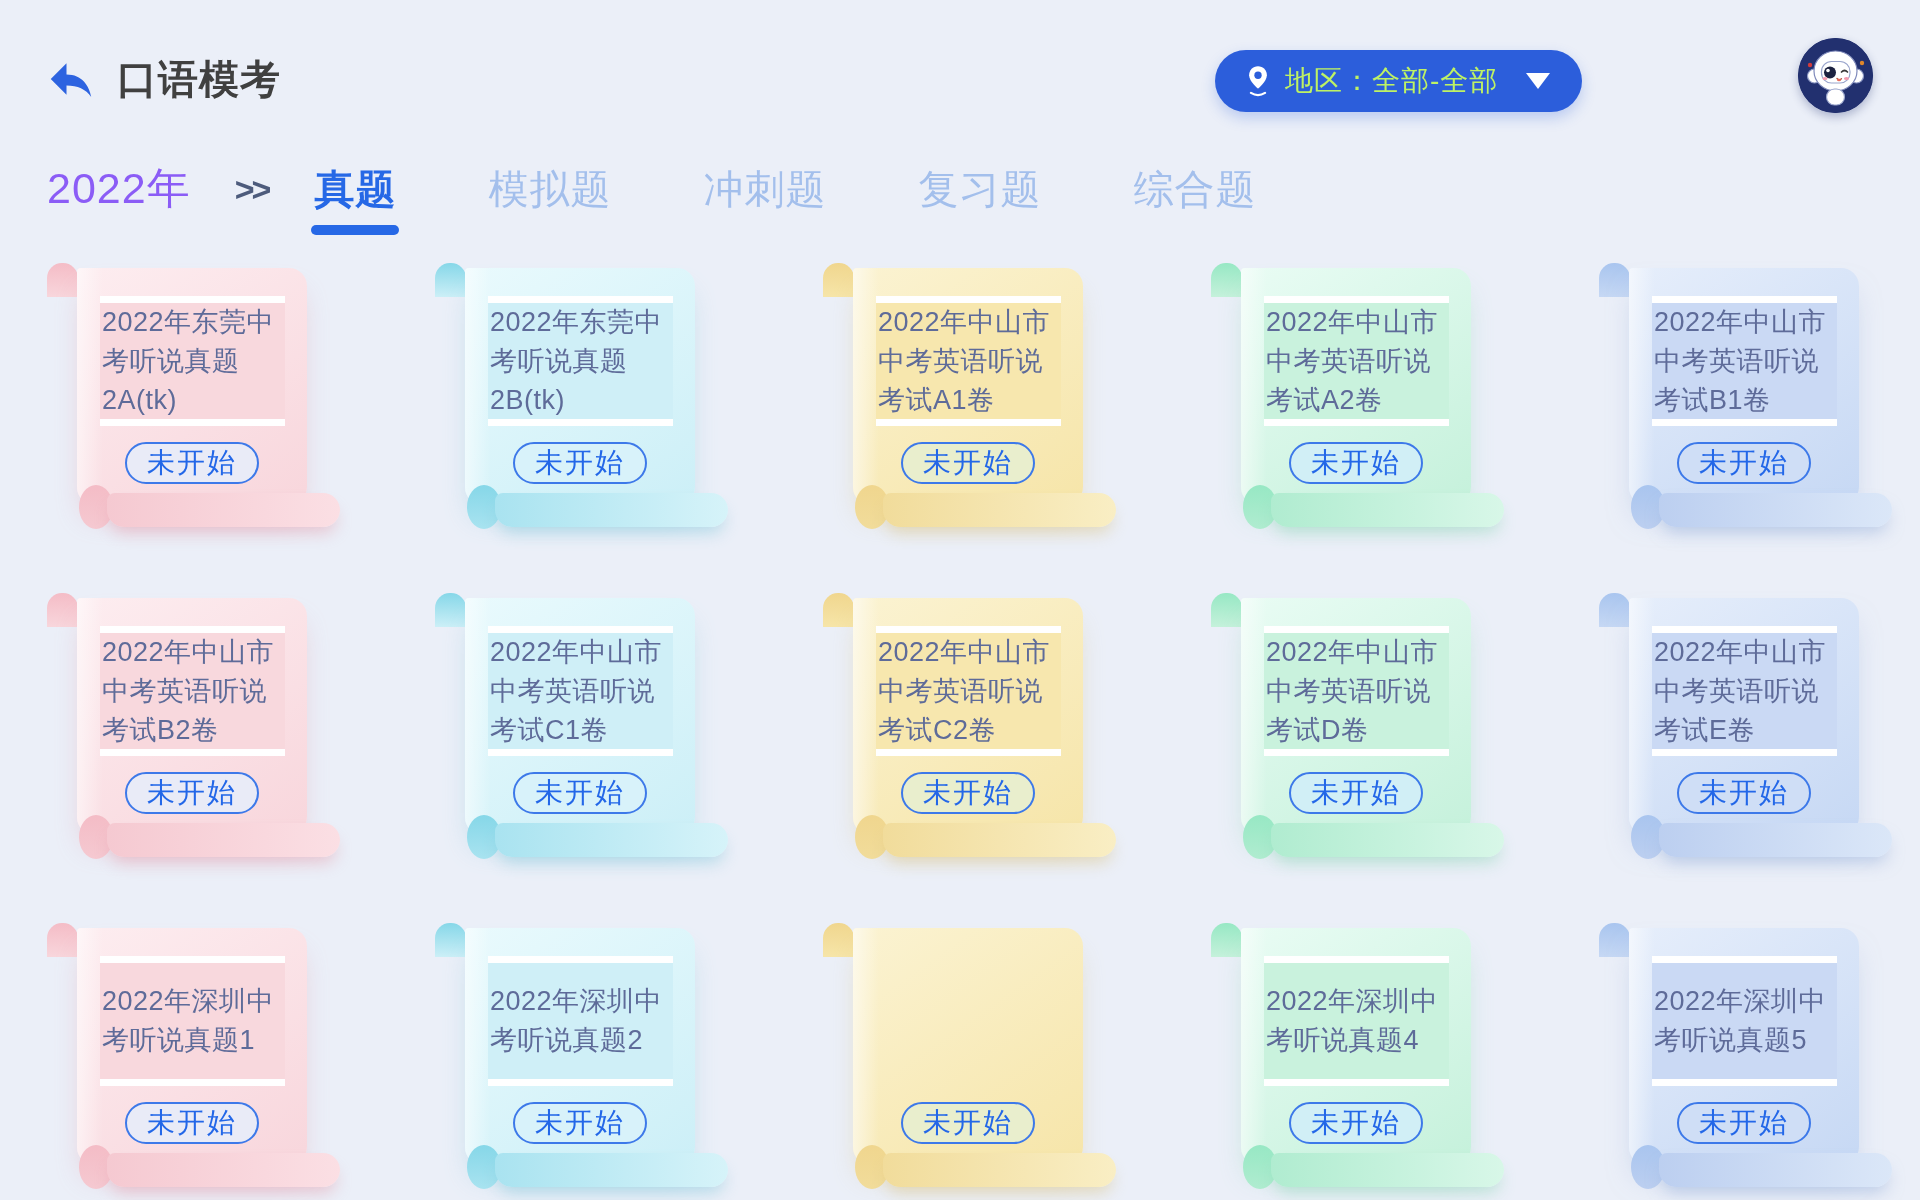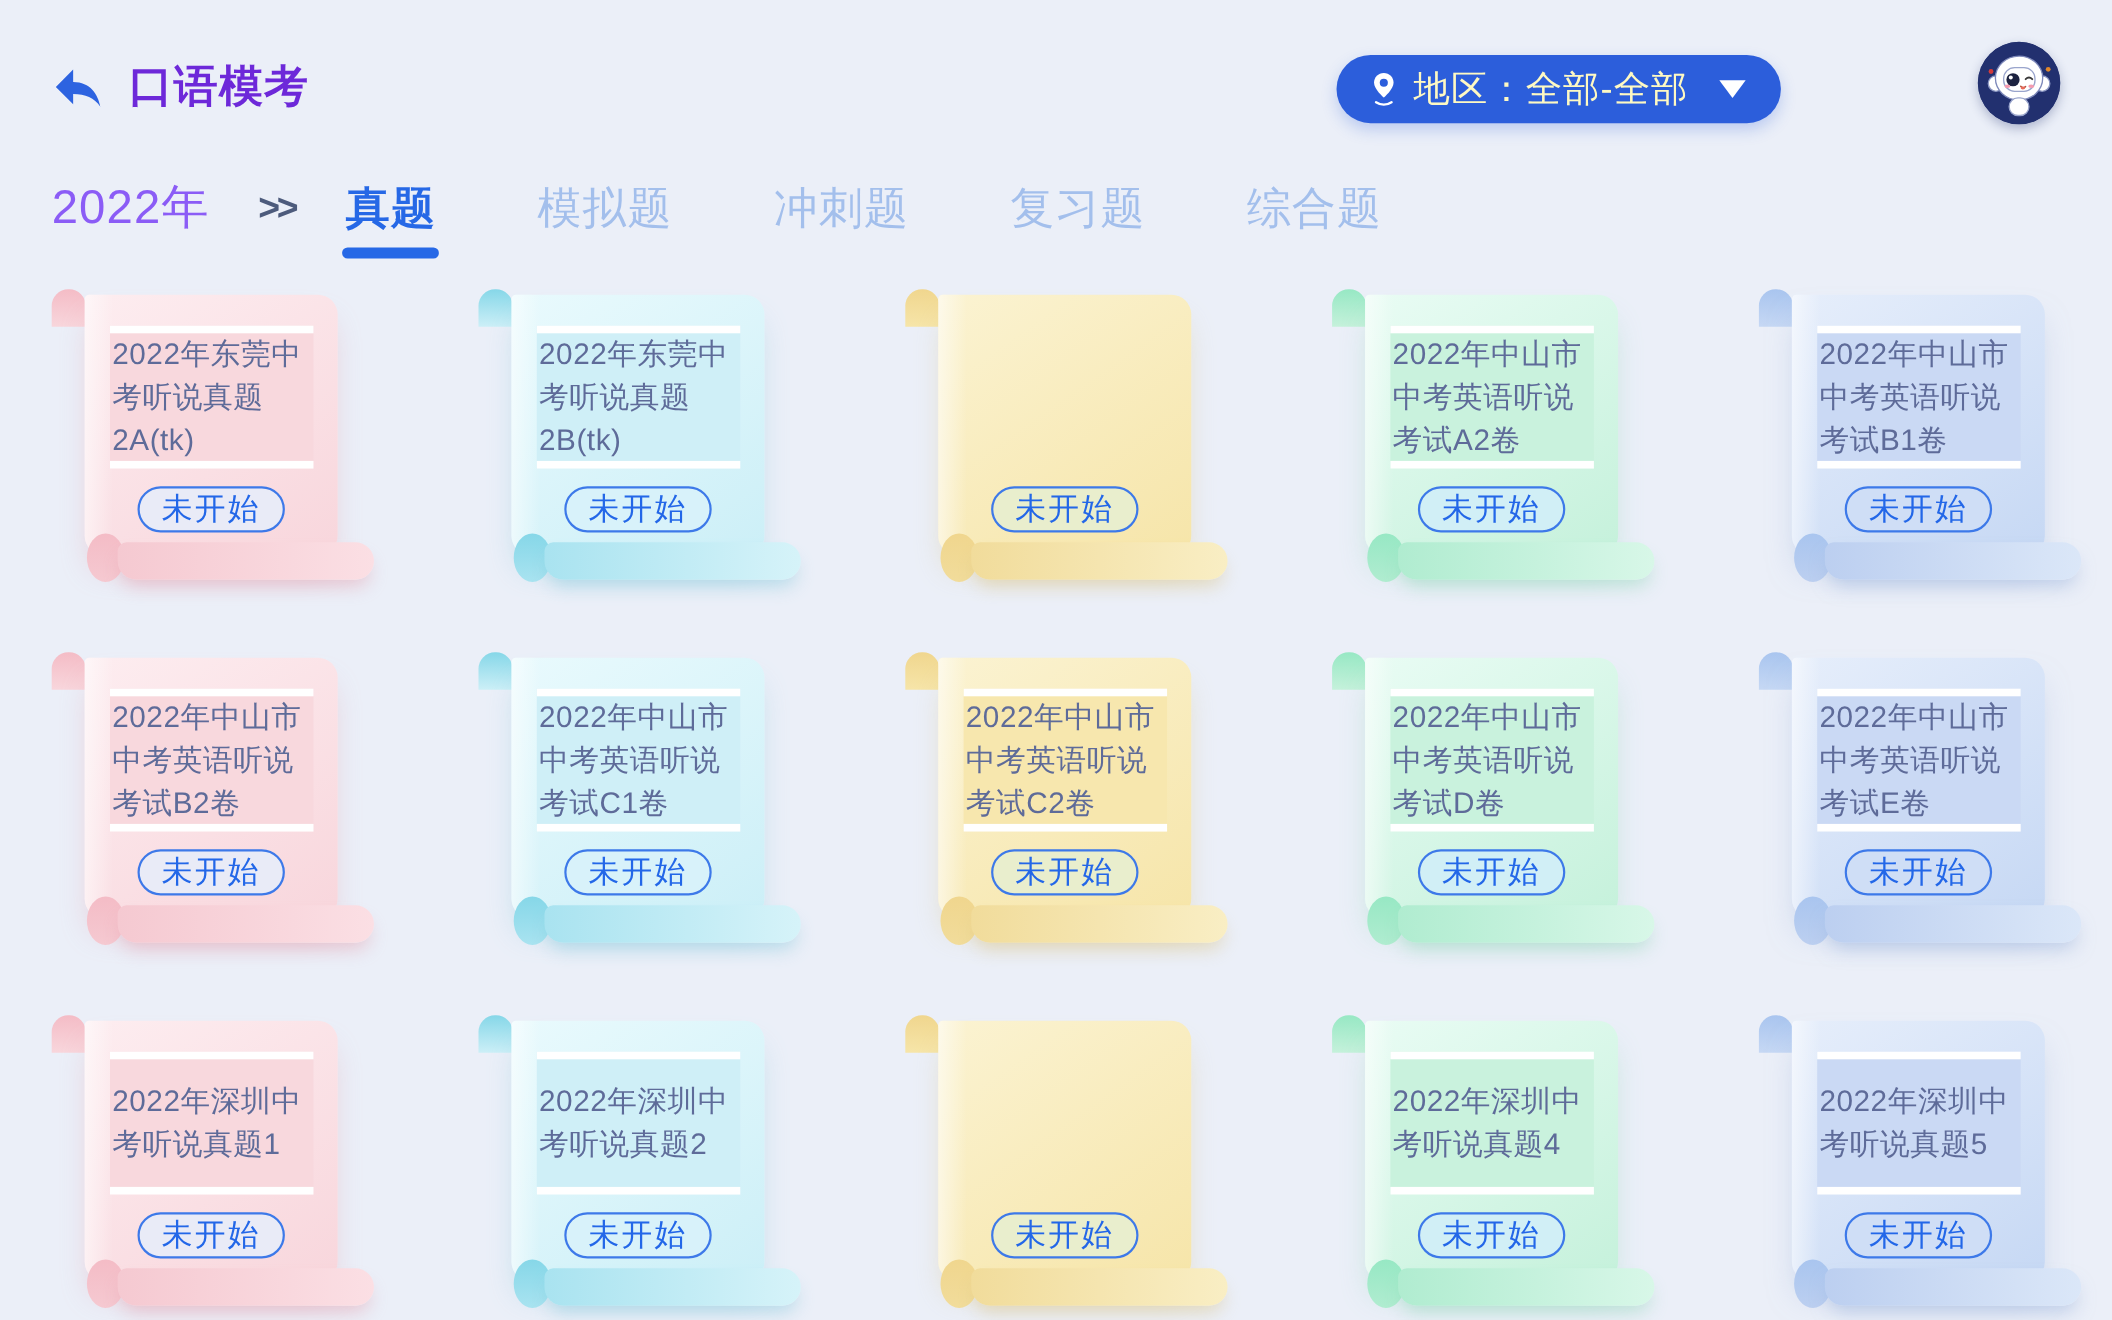--- a/index.html
+++ b/index.html
@@ -3,27 +3,27 @@
 <meta charset="utf-8">
 <style>
   html,body{margin:0;padding:0;}
   body{font-family:"Liberation Sans","DejaVu Sans",sans-serif;background:#ebeff8;}
   .canvas{position:relative;width:1920px;height:1200px;background:#ebeff8;overflow:hidden;}
 
   
   .header{position:absolute;left:0;top:0;width:100%;height:130px;}
   .back-btn{position:absolute;left:44px;top:52px;width:54px;height:54px;border:none;background:transparent;padding:0;cursor:pointer;}
   .back-btn svg{width:54px;height:54px;display:block;}
-  .page-title{position:absolute;left:117px;top:53px;margin:0;font-size:40px;line-height:52px;font-weight:700;color:#6d28d9;letter-spacing:1px;}
+  .page-title{position:absolute;left:117px;top:53px;margin:0;font-size:40px;line-height:52px;font-weight:700;color:#404040;letter-spacing:1px;}
 
   .region-pill{position:absolute;left:1215px;top:50px;height:62px;border:none;border-radius:31px;
     background:#2c5edb;display:flex;align-items:center;padding:0 32px 0 30px;gap:14px;cursor:pointer;
     box-shadow:0 6px 14px rgba(44,94,219,0.25);}
   .region-pill .pin{width:26px;height:33px;display:block;}
-  .region-label{color:#fef9c3;font-size:33px;letter-spacing:1px;white-space:nowrap;}
+  .region-label{color:#bef264;font-size:28px;letter-spacing:1px;white-space:nowrap;}
   .tri-down{width:0;height:0;border-left:12px solid transparent;border-right:12px solid transparent;border-top:16px solid #ffffff;margin-left:14px;}
 
   .avatar{position:absolute;left:1798px;top:38px;width:75px;height:75px;border-radius:50%;background:#22306f;overflow:hidden;cursor:pointer;box-shadow:0 4px 10px rgba(30,45,110,0.3);}
   .avatar svg{width:75px;height:75px;display:block;}
 
   
   .filter-bar{position:absolute;left:47px;top:160px;display:flex;align-items:center;height:58px;}
   .year-label{font-size:43px;color:#8b5cf6;letter-spacing:1px;}
   .sep{font-size:34px;color:#4d5b7c;margin:0 46px 0 44px;letter-spacing:-3px;font-weight:600;}
   .tabs{display:flex;align-items:flex-end;gap:92px;}
@@ -164,20 +164,23 @@
         <span class="pill-text">未开始</span>
       </div>
     </div>
     <div class="curl"></div>
     <div class="bar"></div>
   </div>
 
   <div class="card" style="--ear: #f0d68e; --b1: #fbf3d2; --b2: #f6e5a9; --band: #f7e7ae; --bar1: #f1dc9b; --bar2: #f9eec4; --pill: #e9eecd; --sh: rgba(214,190,120,0.45);">
     <div class="ear"></div>
     <div class="body">
+      <div class="band">
+        <div class="title">2022年中山市中考英语听说考试A1卷</div>
+      </div>
       <div class="pill">
         <span class="pill-text">未开始</span>
       </div>
     </div>
     <div class="curl"></div>
     <div class="bar"></div>
   </div>
 
   <div class="card" style="--ear: #97e8c4; --b1: #e9fcf4; --b2: #c5f1db; --band: #c9f2dd; --bar1: #b0ecd0; --bar2: #d8f7e8; --pill: #d1eff6; --sh: rgba(130,210,175,0.45);">
     <div class="ear"></div>

